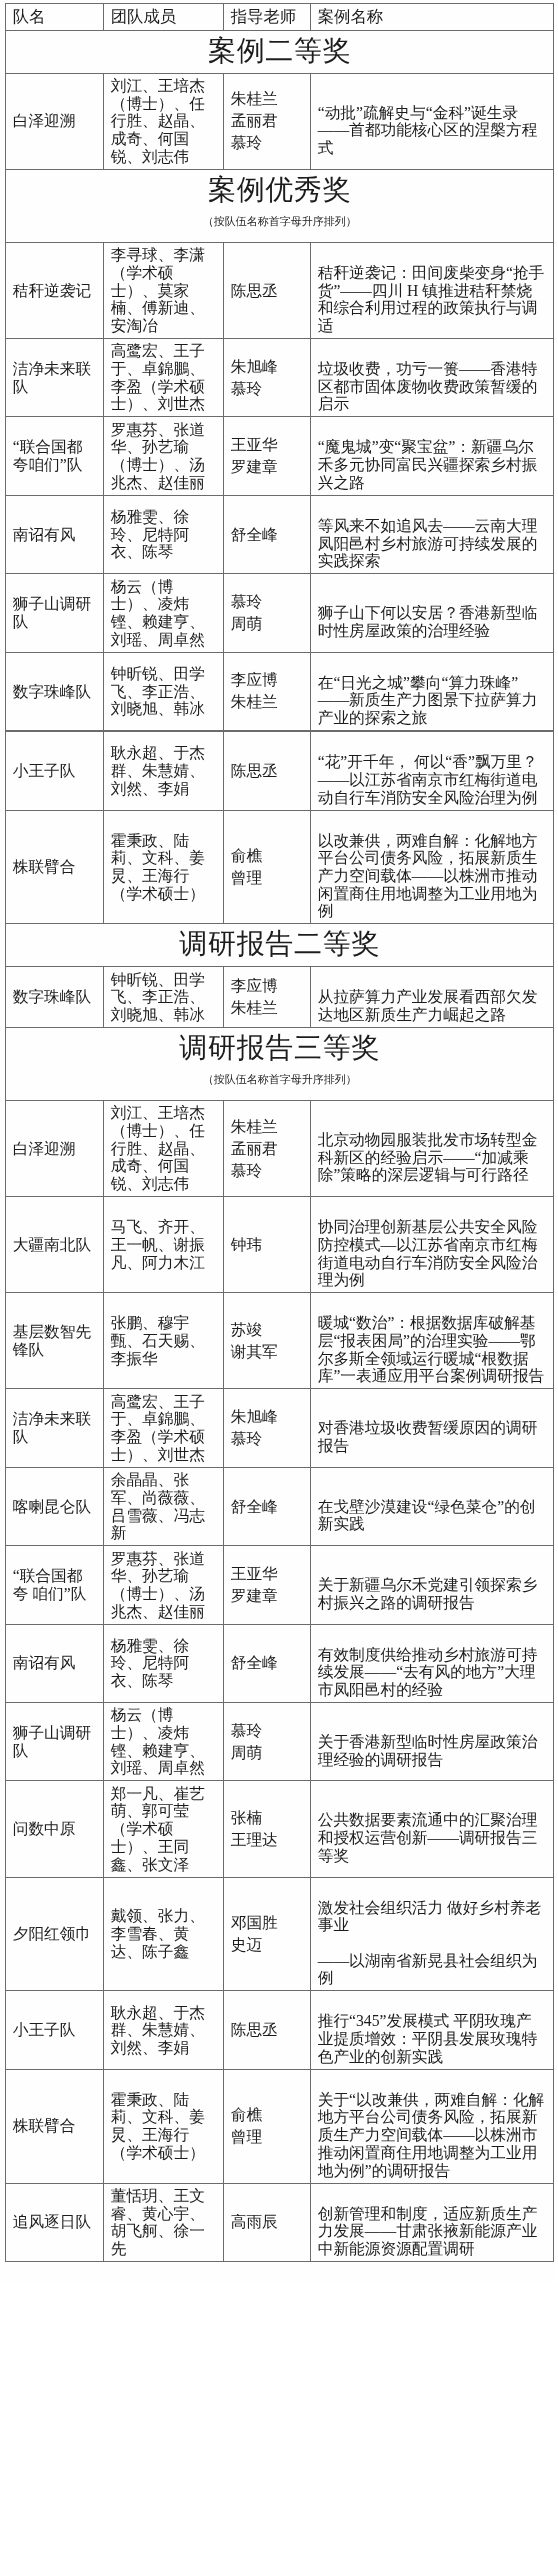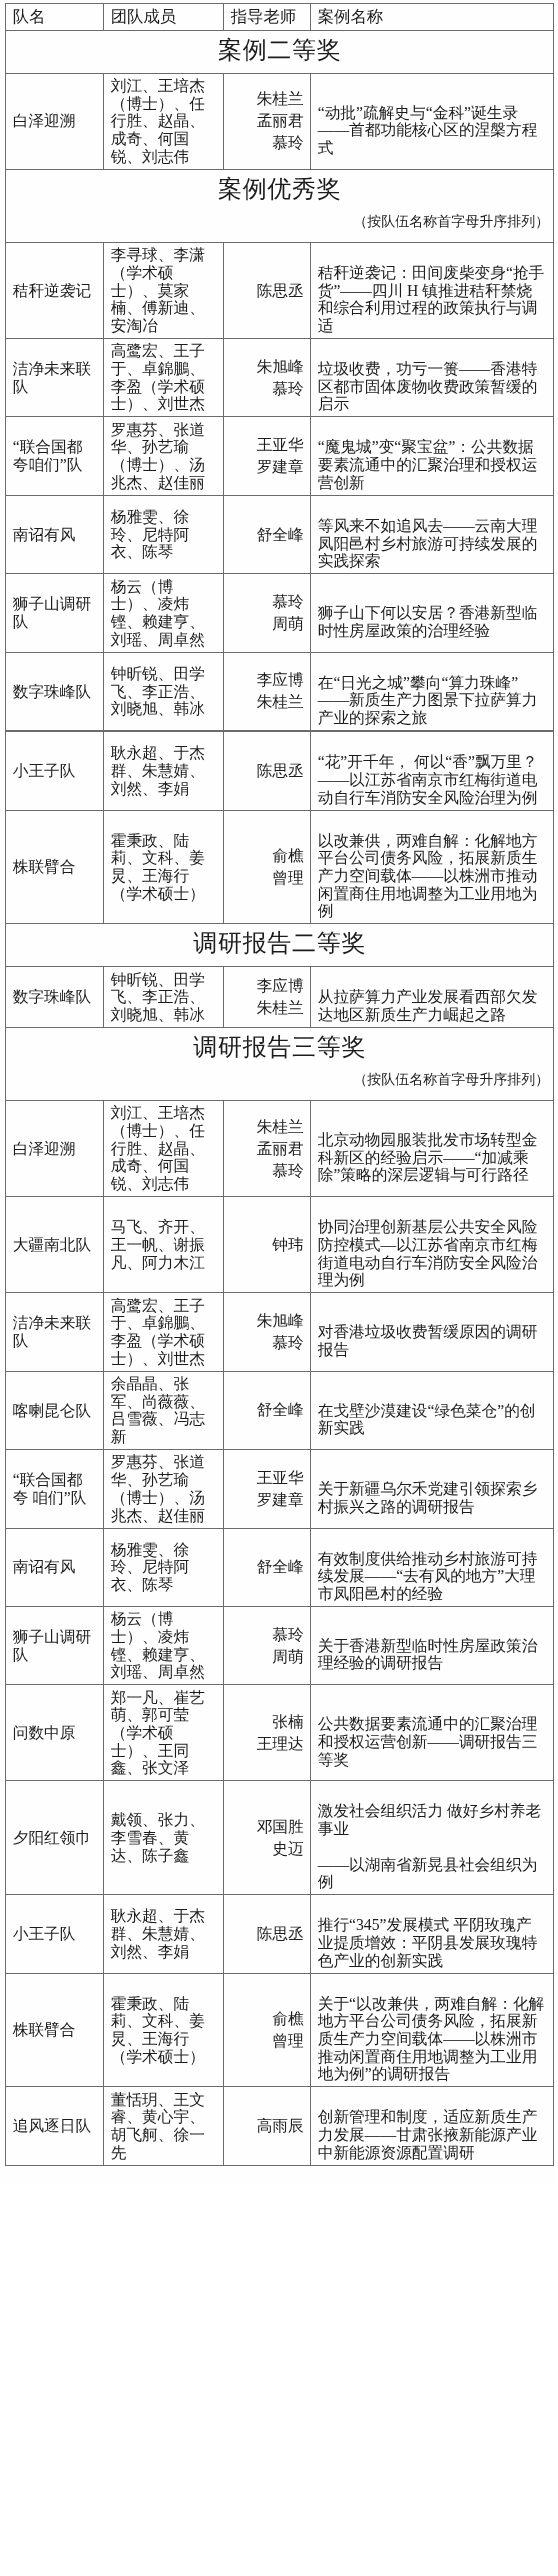--- a/index.html
+++ b/index.html
@@ -37,35 +37,34 @@
     overflow-wrap: anywhere;
   }
   table.awards thead th {
     font-size: 16.4px;
     padding: 3.9px 6.5px;
   }
   td.cell-team    { padding-left: 6.5px; }
   td.cell-members { padding: 5.2px 5.2px 5.2px 7.9px; }
   td.cell-advisor { padding-left: 13px; }
   td.cell-case    { padding: 5.2px 9.2px; white-space: pre-line; margin-top: 28px; }
-  .advisor { line-height: 22px; text-align: right; }
+  .advisor { line-height: 22px; }
   tr.section-row td {
     text-align: center;
     padding: 7.9px 3.9px 10.5px 3.9px;
   }
   .section-title {
-    font-size: 24px;
+    font-size: 28px;
     line-height: 23.6px;
     letter-spacing: 0.7px;
   }
   .section-subtitle {
-    font-size: 14px;
+    font-size: 11px;
     line-height: 19.6px;
     margin-top: 10.5px;
-    text-align: right;
   }
   tr.double-top td {
     border-top: 2px double #6b6b6b;
   }
 </style>
 </head>
 <body>
 
 <div class="page">
   <table class="awards">
@@ -151,21 +150,21 @@
       <span>“联合国都夸咱们”队</span>
     </td>
     <td class="cell-members">
       <span>罗惠芬、张道华、孙艺瑜（博士）、汤兆杰、赵佳丽</span>
     </td>
     <td class="cell-advisor">
             <div class="advisor">王亚华</div>
             <div class="advisor">罗建章</div>
           </td>
     <td class="cell-case">
-      <span>“魔鬼城”变“聚宝盆”：公共数据要素流通中的汇聚治理和授权运营创新</span>
+      <span>“魔鬼城”变“聚宝盆”：新疆乌尔禾多元协同富民兴疆探索乡村振兴之路</span>
     </td>
   </tr>
 
   <tr class="team-row">
     <td class="cell-team">
       <span>南诏有风</span>
     </td>
     <td class="cell-members">
       <span>杨雅雯、徐玲、尼特阿衣、陈琴</span>
     </td>
@@ -296,20 +295,35 @@
     </td>
     <td class="cell-advisor">
             <div class="advisor">钟玮</div>
           </td>
     <td class="cell-case">
       <span>协同治理创新基层公共安全风险防控模式—以江苏省南京市红梅街道电动自行车消防安全风险治理为例</span>
     </td>
   </tr>
 
 
+  <tr class="team-row">
+    <td class="cell-team">
+      <span>基层数智先锋队</span>
+    </td>
+    <td class="cell-members">
+      <span>张鹏、穆宇甄、石天赐、李振华</span>
+    </td>
+    <td class="cell-advisor">
+            <div class="advisor">苏竣</div>
+            <div class="advisor">谢其军</div>
+          </td>
+    <td class="cell-case">
+      <span>暖城“数治”：根据数据库破解基层“报表困局”的治理实验——鄂尔多斯全领域运行暖城“根数据库”一表通应用平台案例调研报告</span>
+    </td>
+  </tr>
 
   <tr class="team-row">
     <td class="cell-team">
       <span>洁净未来联队</span>
     </td>
     <td class="cell-members">
       <span>高鹭宏、王子于、卓錦鵬、李盈（学术硕士）、刘世杰</span>
     </td>
     <td class="cell-advisor">
             <div class="advisor">朱旭峰</div>

